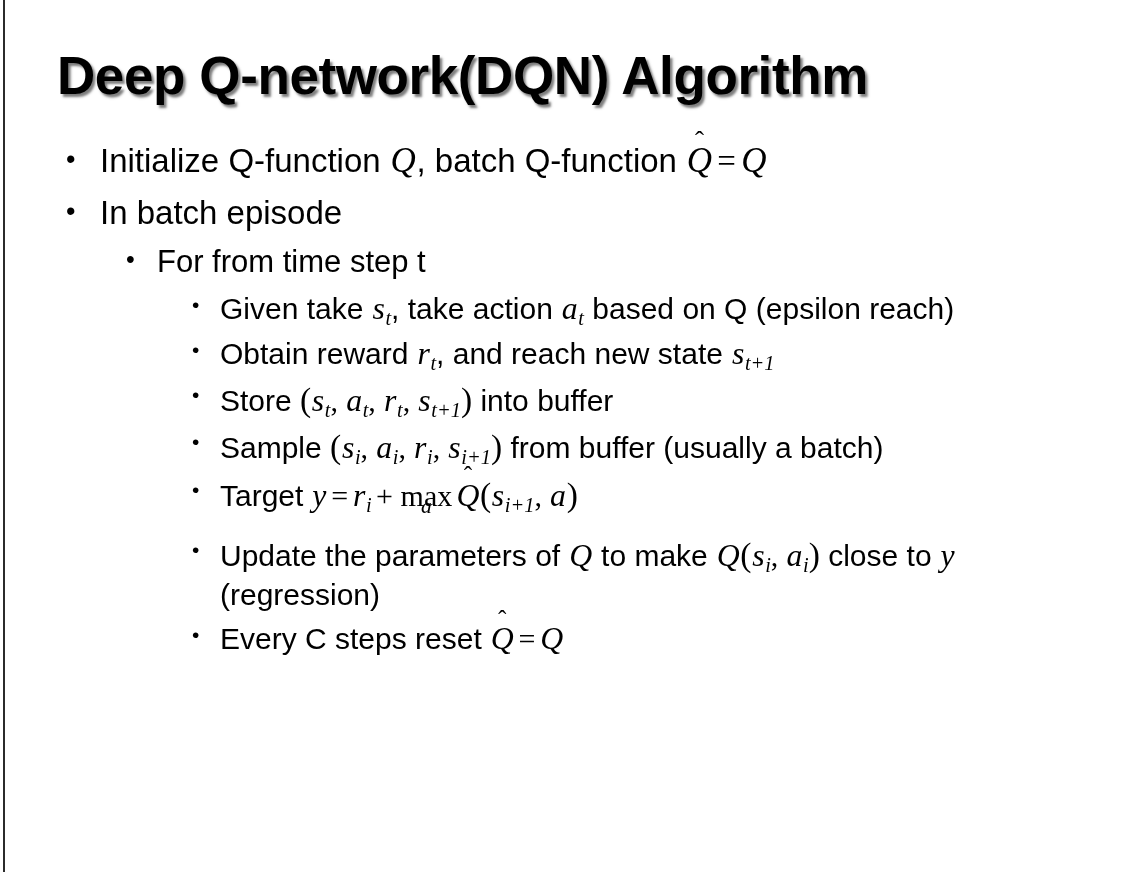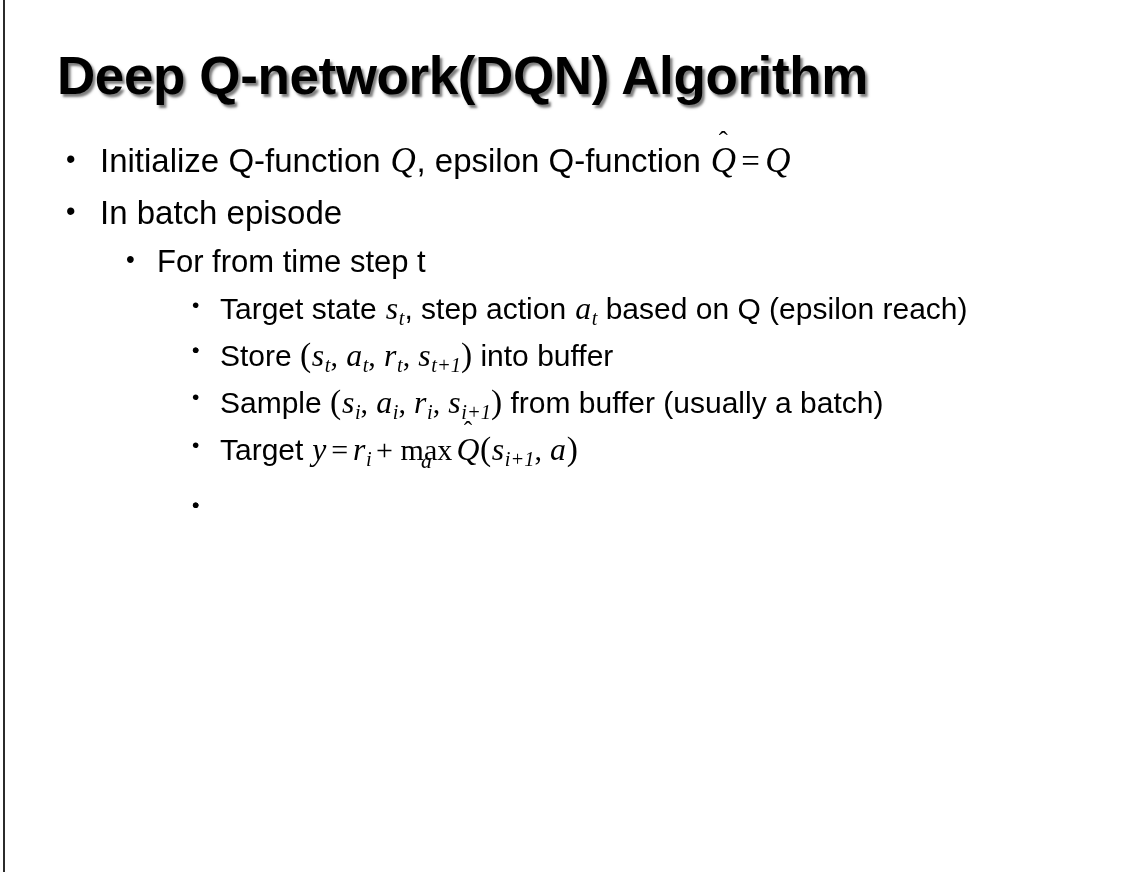--- a/index.html
+++ b/index.html
@@ -174,59 +174,62 @@
 <div class="slide">
 
   <div class="slide-edge"></div>
 
   <div class="title">Deep Q-network(DQN) Algorithm</div>
 
   <div class="body">
 
     <div class="bullet lvl1">
       <span class="dot">•</span>
-      <span class="txt"><span>Initialize Q-function </span><span class="m">Q</span><span>, epsilon Q-function </span><span class="hatwrap"><span class="hat">̂</span><span class="m">Q</span></span><span class="op">=</span><span class="m">Q</span></span>
+      <span class="txt"><span>Initialize Q-function </span><span class="m">Q</span><span>, batch Q-function </span><span class="hatwrap"><span class="hat">̂</span><span class="m">Q</span></span><span class="op">=</span><span class="m">Q</span></span>
     </div>
 
     <div class="bullet lvl1">
       <span class="dot">•</span>
       <span class="txt">In batch episode</span>
     </div>
 
     <div class="bullet lvl2">
       <span class="dot">•</span>
       <span class="txt">For from time step t</span>
     </div>
 
     <div class="bullet lvl3">
       <span class="dot">•</span>
-      <span class="txt"><span>Target state </span><span class="m">s</span><sub class="ms">t</sub><span>, step action </span><span class="m">a</span><sub class="ms">t</sub><span> based on Q (epsilon reach)</span></span>
-    </div>
-
-    <div class="bullet lvl3">
-      <span class="dot">•</span>
+      <span class="txt"><span>Given take </span><span class="m">s</span><sub class="ms">t</sub><span>, take action </span><span class="m">a</span><sub class="ms">t</sub><span> based on Q (epsilon reach)</span></span>
+    </div>
+
+    <div class="bullet lvl3">
+      <span class="dot">•</span>
+      <span class="txt"><span>Obtain reward </span><span class="m">r</span><sub class="ms">t</sub><span>, and reach new state </span><span class="m">s</span><sub class="ms">t+1</sub></span>
     </div>
 
     <div class="bullet lvl3">
       <span class="dot">•</span>
       <span class="txt"><span>Store </span><span class="paren">(</span><span class="m">s</span><sub class="ms">t</sub><span class="mup">, </span><span class="m">a</span><sub class="ms">t</sub><span class="mup">, </span><span class="m">r</span><sub class="ms">t</sub><span class="mup">, </span><span class="m">s</span><sub class="ms">t+1</sub><span class="paren">)</span><span> into buffer</span></span>
     </div>
 
     <div class="bullet lvl3">
       <span class="dot">•</span>
       <span class="txt"><span>Sample </span><span class="paren">(</span><span class="m">s</span><sub class="ms">i</sub><span class="mup">, </span><span class="m">a</span><sub class="ms">i</sub><span class="mup">, </span><span class="m">r</span><sub class="ms">i</sub><span class="mup">, </span><span class="m">s</span><sub class="ms">i+1</sub><span class="paren">)</span><span> from buffer (usually a batch)</span></span>
     </div>
 
     <div class="bullet lvl3" style="margin-bottom:18px;">
       <span class="dot">•</span>
       <span class="txt"><span>Target </span><span class="m">y</span><span class="op">=</span><span class="m">r</span><sub class="ms">i</sub><span class="op">+</span><span class="maxop"><span>max</span><span class="under">a</span></span><span class="hatwrap"><span class="hat">̂</span><span class="m">Q</span></span><span class="paren">(</span><span class="m">s</span><sub class="ms">i+1</sub><span class="mup">, </span><span class="m">a</span><span class="paren">)</span></span>
     </div>
 
     <div class="bullet lvl3">
       <span class="dot">•</span>
-    </div>
-
-    <div class="bullet lvl3">
-      <span class="dot">•</span>
+      <span class="txt"><span>Update the parameters of </span><span class="m">Q</span><span> to make </span><span class="m">Q</span><span class="paren">(</span><span class="m">s</span><sub class="ms">i</sub><span class="mup">, </span><span class="m">a</span><sub class="ms">i</sub><span class="paren">)</span><span> close to </span><span class="m">y</span><span> (regression)</span></span>
+    </div>
+
+    <div class="bullet lvl3">
+      <span class="dot">•</span>
+      <span class="txt"><span>Every C steps reset </span><span class="hatwrap"><span class="hat">̂</span><span class="m">Q</span></span><span class="op">=</span><span class="m">Q</span></span>
     </div>
 
   </div>
 </div>
 
 </body></html>

